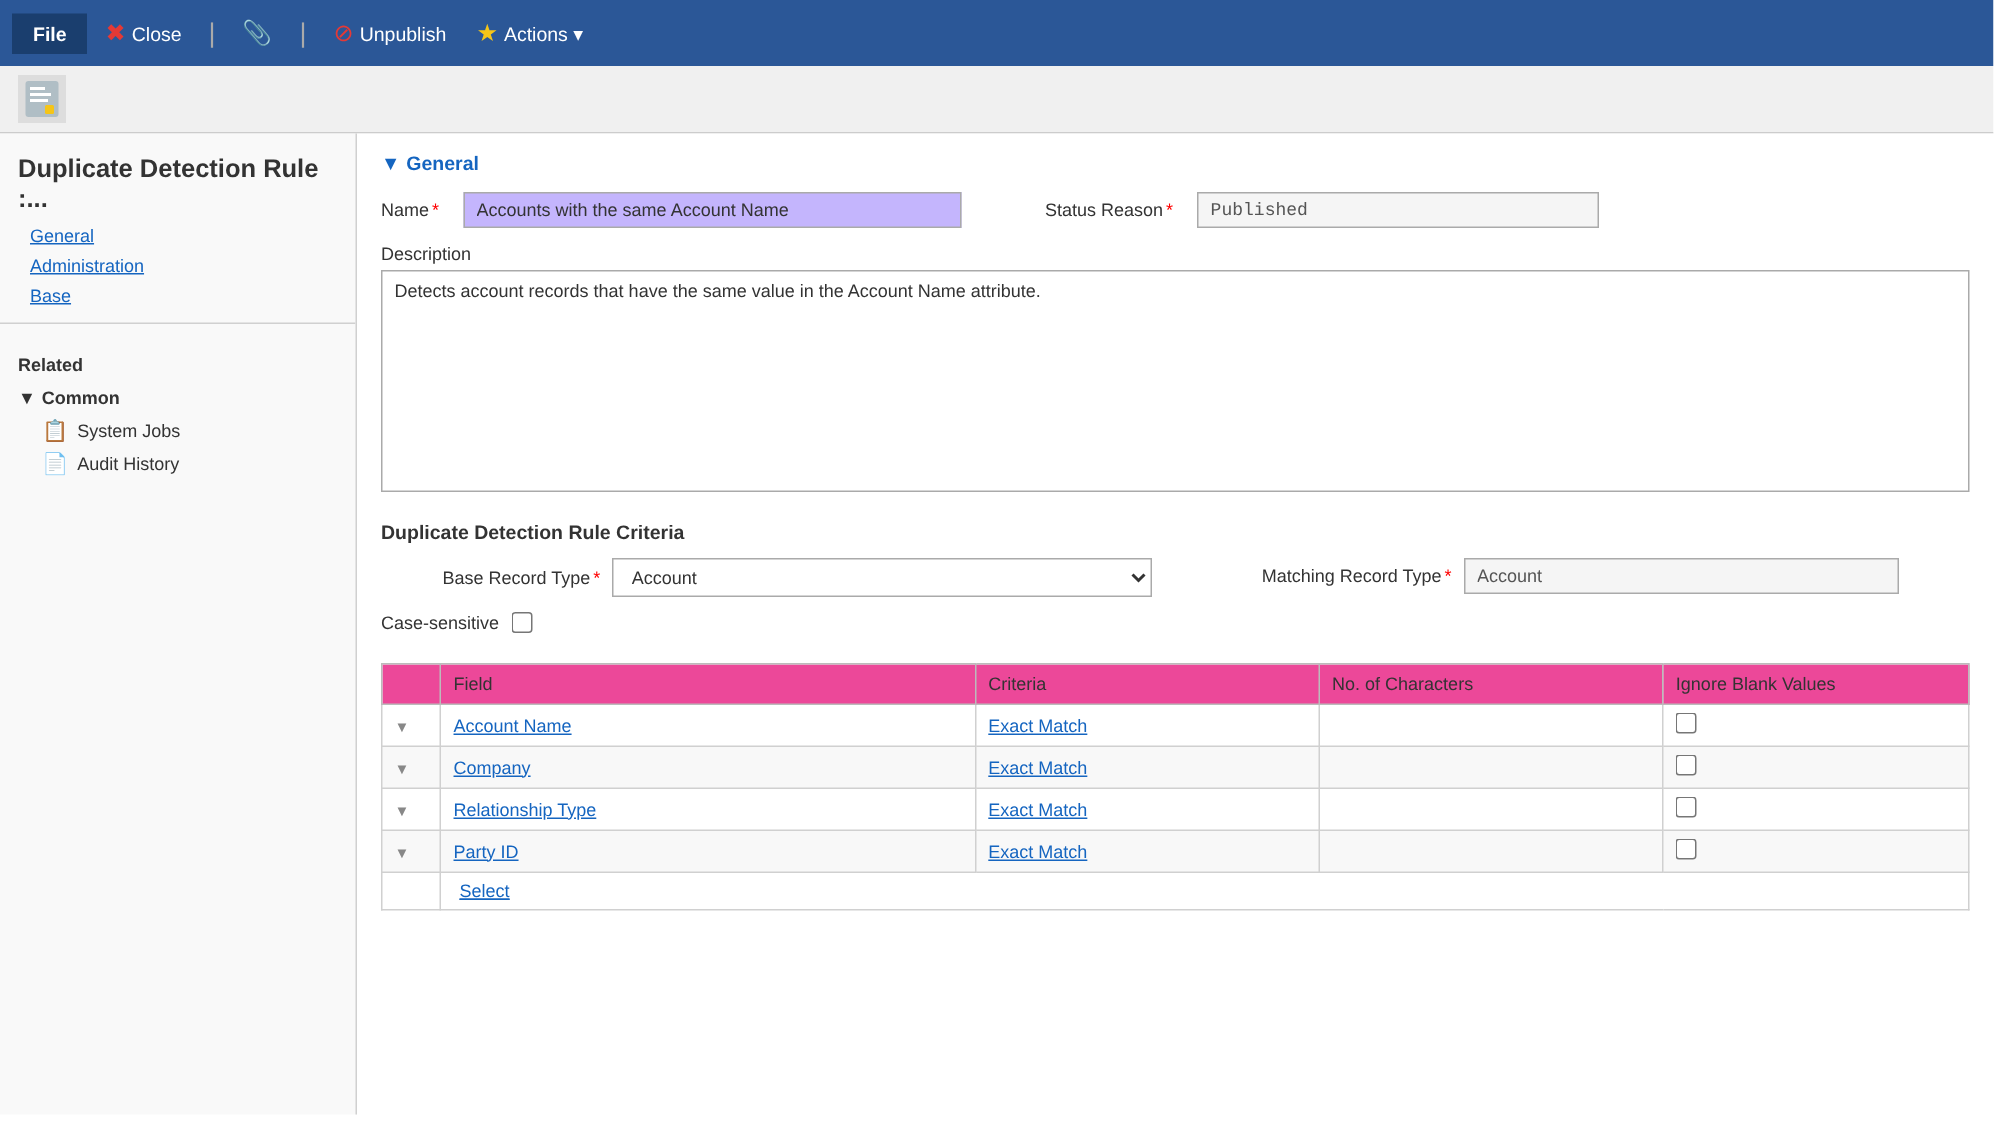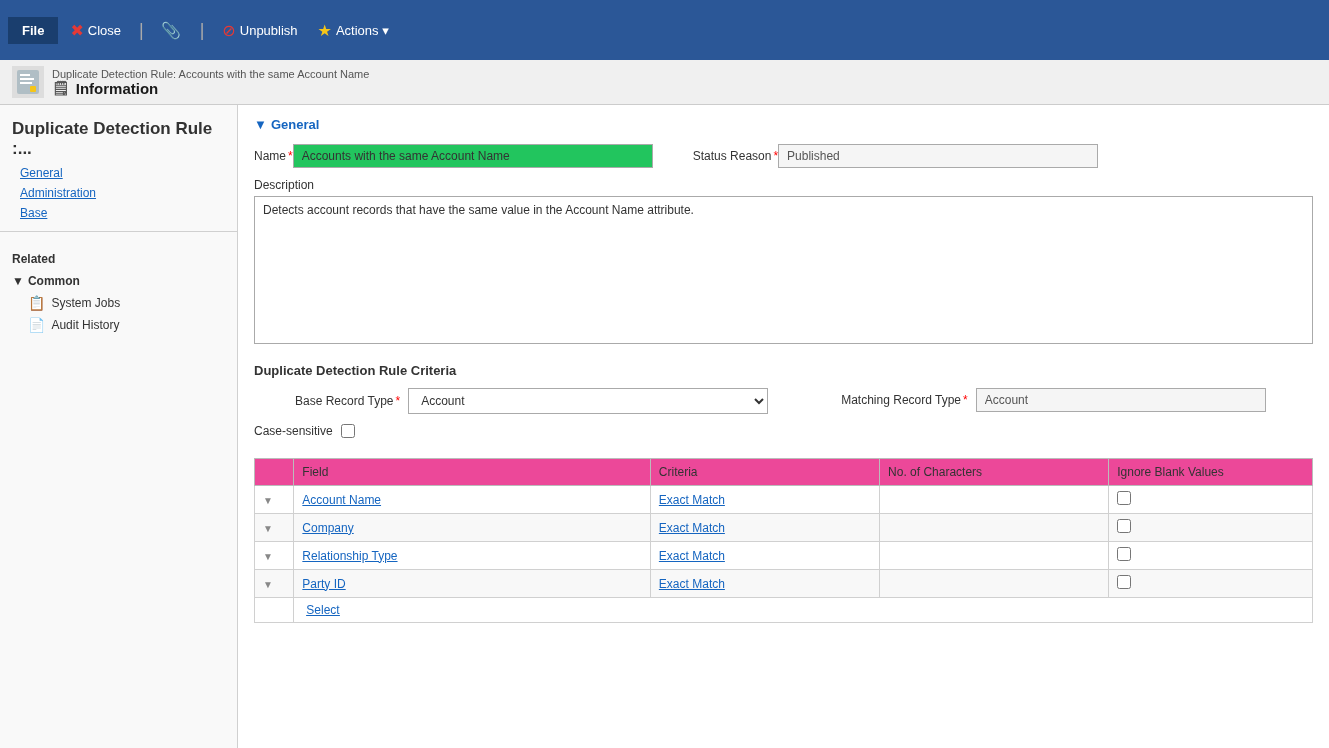--- a/index.html
+++ b/index.html
@@ -1,21 +1,21 @@
 <!DOCTYPE html>
 <html><head>
   <meta charset="utf-8">
   <style>
     * { box-sizing: border-box; margin: 0; padding: 0; }
     body { font-family: 'Segoe UI', Arial, sans-serif; font-size: 12px; background: #fff; color: #333; height: 748px; width: 1329px; overflow: hidden; }
 
     
     .toolbar {
       background: #2b5797;
-      height: 60px;
+      height: 44px;
       display: flex;
       align-items: center;
       padding: 0 8px;
       gap: 4px;
     }
     .toolbar-file-btn {
       background: #1a3e6e;
       color: #fff;
       border: none;
       padding: 6px 14px;
@@ -156,33 +156,34 @@
       display: flex;
       align-items: center;
       gap: 4px;
     }
 
     
     .form-row {
       display: flex;
       align-items: center;
       margin-bottom: 10px;
+      gap: 16px;
     }
     .form-label {
       font-size: 12px;
       color: #333;
       white-space: nowrap;
     }
     .required-star { color: red; margin-left: 2px; }
     .form-input {
       border: 1px solid #aaa;
       padding: 4px 8px;
       font-size: 12px;
-      width: 360px;
-      background: #22c55e;
+      width: 332px;
+      background: #c4b5fd;
       color: #333;
     }
     .form-input-readonly {
       border: 1px solid #aaa;
       padding: 4px 8px;
       font-size: 12px;
       width: 290px;
       background: #f5f5f5;
       color: #555;
     }
@@ -316,27 +317,20 @@
 <div class="title-bar">
   <div class="title-icon">
     <svg width="28" height="28" viewBox="0 0 28 28">
         <rect x="3" y="2" width="22" height="24" rx="2" fill="#b0bec5"></rect>
         <rect x="6" y="6" width="10" height="2" fill="#fff"></rect>
         <rect x="6" y="10" width="14" height="2" fill="#fff"></rect>
         <rect x="6" y="14" width="12" height="2" fill="#fff"></rect>
         <rect x="16" y="18" width="6" height="6" fill="#f5c518" rx="1"></rect>
       </svg>
   </div>
-  <div class="title-text-area">
-    <span class="breadcrumb-text">Duplicate Detection Rule: Accounts with the same Account Name</span>
-    <div class="page-title">
-      <span class="page-title-icon">🗒</span>
-      <strong>Information</strong>
-    </div>
-  </div>
 </div>
 
 <div class="main-layout">
 
   <div class="sidebar">
     <div class="sidebar-section-title">Duplicate Detection Rule :...</div>
     <div class="sidebar-nav-item">General</div>
     <div class="sidebar-nav-item">Administration</div>
     <div class="sidebar-nav-item">Base</div>
     <hr class="sidebar-divider">
@@ -363,21 +357,21 @@
     </div>
 
     <div class="form-row">
       <span class="form-label">
         <span>Name</span><span class="required-star">*</span>
       </span>
       <input class="form-input" type="text" value="Accounts with the same Account Name" style="">
       <span class="form-label" style="margin-left:40px;">
         <span>Status Reason</span><span class="required-star">*</span>
       </span>
-      <input class="form-input-readonly" type="text" value="Published" readonly="" style="width: 320px;">
+      <input class="form-input-readonly" type="text" value="Published" readonly="" style="width: 268px; font-family: Liberation Mono, monospace;">
     </div>
 
     <div>
       <div class="desc-label">Description</div>
       <textarea class="desc-textarea" style="">Detects account records that have the same value in the Account Name attribute.</textarea>
     </div>
 
     <div class="criteria-title">Duplicate Detection Rule Criteria</div>
 
     <div class="criteria-row">

